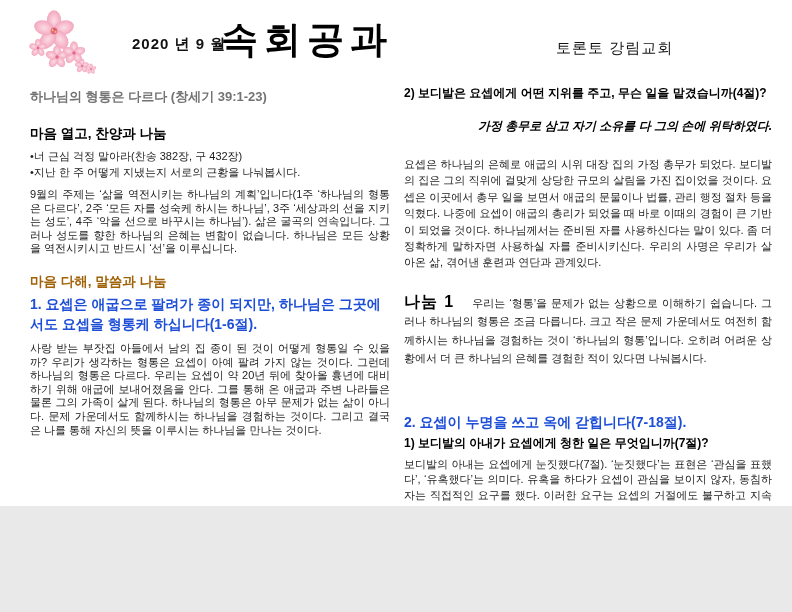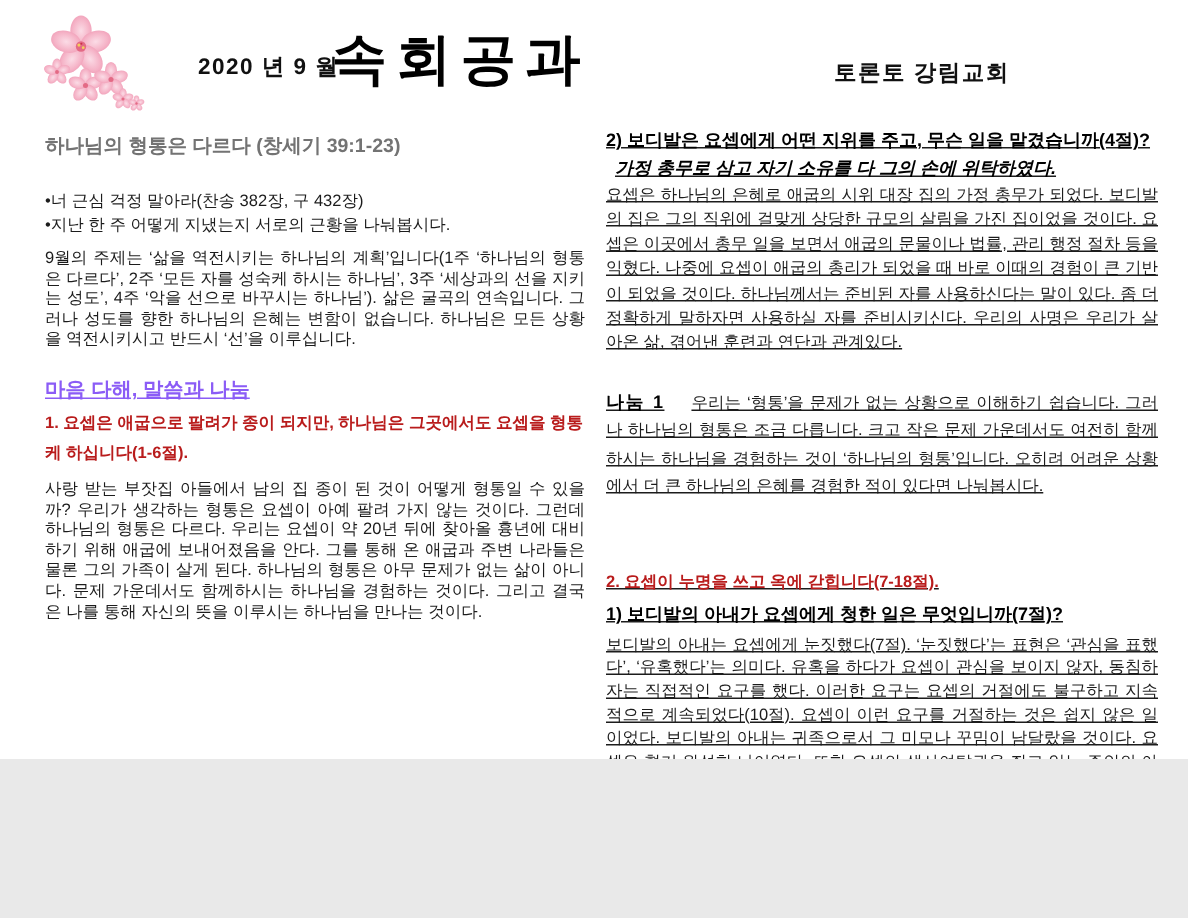--- a/index.html
+++ b/index.html
@@ -5,40 +5,40 @@
   html,body{margin:0;padding:0;background:#e9e9e9;}
   .page{
     position:relative;width:792px;height:506px;background:#ffffff;
     font-family:"Liberation Sans","DejaVu Sans",sans-serif;color:#1c1c1c;
     overflow:hidden;margin:0 auto;box-shadow:0 0 0 1px #d8d8d8;
   }
   
   .logo{position:absolute;left:26px;top:6px;}
   .hdr-date{position:absolute;left:132px;top:35px;font-size:15px;font-weight:700;color:#111;letter-spacing:1px;}
   .hdr-title{position:absolute;left:221px;top:15px;font-size:37px;font-weight:900;letter-spacing:6px;color:#000;}
-  .hdr-church{position:absolute;left:556px;top:39px;font-size:15px;font-weight:700;color:#111;letter-spacing:1px;}
+  .hdr-church{position:absolute;left:556px;top:39px;font-size:15px;font-weight:400;color:#111;letter-spacing:1px;}
   
   .col{position:absolute;top:86px;}
   .col-left{left:30px;width:360px;}
-  .col-right{left:404px;width:368px;top:84px;text-decoration:underline;}
+  .col-right{left:404px;width:368px;top:84px;}
   
   .doc-title{font-size:13px;font-weight:700;line-height:22px;margin:0 0 18px 0;color:#737373;}
   .sec-h{font-size:13.5px;font-weight:700;line-height:16px;margin:0 0 6px 0;color:#000;}
-  .sec-h2{font-size:13.5px;font-weight:700;line-height:16px;margin:18px 0 4px 0;color:#8b5cf6;text-decoration:underline;}
+  .sec-h2{font-size:13.5px;font-weight:700;line-height:16px;margin:18px 0 4px 0;color:#a16207;}
   .bullet{font-size:11px;line-height:16px;margin:0;}
   .body{font-size:11px;line-height:13.6px;text-align:justify;margin:8px 0 0 0;}
-  .q-main{font-size:11px;font-weight:700;line-height:20px;margin:0;color:#b91c1c;}
+  .q-main{font-size:14px;font-weight:700;line-height:20px;margin:0;color:#1d4ed8;}
   .q-line{font-size:12px;font-weight:700;line-height:19px;margin:0;text-align:justify;color:#000;}
   .ans{font-style:italic;font-weight:700;color:#000;}
   .gap-ans{margin-left:8px;}
-  .ans-line{font-size:12px;line-height:19px;margin:0 0 0 6px;}
-  .loose{line-height:16.4px;margin-top:0;}
+  .ans-line{font-size:12px;line-height:19px;margin:14px 0 0 6px;text-align:right;}
+  .loose{line-height:16.4px;margin-top:20px;}
   .loose2{line-height:15.6px;margin-top:4px;}
   .nanum{font-size:11px;line-height:18.5px;text-align:justify;margin:22px 0 0 0;}
-  .nanum-label{font-size:12px;font-weight:700;margin-right:18px;color:#000;letter-spacing:1px;}
+  .nanum-label{font-size:16px;font-weight:700;margin-right:18px;color:#000;letter-spacing:1px;}
   .q2-head{margin-top:44px;margin-bottom:2px;}
 </style>
 </head>
 <body>
 
 <div class="page">
 
   <svg class="logo" width="100" height="80" viewBox="0 0 100 80" aria-hidden="true">
     <defs>
       <radialGradient id="petal" cx="50%" cy="50%" r="65%">
@@ -112,20 +112,21 @@
     </g>
   </svg>
 
   <div class="hdr-date">2020 년 9 월</div>
   <div class="hdr-title">속회공과</div>
   <div class="hdr-church">토론토 강림교회</div>
 
   <div class="col col-left">
     <h1 class="doc-title">하나님의 형통은 다르다 (창세기 39:1-23)</h1>
 
+    <h2 class="sec-h">마음 열고, 찬양과 나눔</h2>
     <p class="bullet">•너 근심 걱정 말아라(찬송 382장, 구 432장)</p>
     <p class="bullet">•지난 한 주 어떻게 지냈는지 서로의 근황을 나눠봅시다.</p>
 
     <p class="body">9월의 주제는 ‘삶을 역전시키는 하나님의 계획’입니다(1주 ‘하나님의 형통은 다르다’, 2주 ‘모든 자를 성숙케 하시는 하나님’, 3주 ‘세상과의 선을 지키는 성도’, 4주 ‘악을 선으로 바꾸시는 하나님’). 삶은 굴곡의 연속입니다. 그러나 성도를 향한 하나님의 은혜는 변함이 없습니다. 하나님은 모든 상황을 역전시키시고 반드시 ‘선’을 이루십니다.</p>
 
     <h2 class="sec-h2">마음 다해, 말씀과 나눔</h2>
     <h3 class="q-main">1. 요셉은 애굽으로 팔려가 종이 되지만, 하나님은 그곳에서도 요셉을 형통케 하십니다(1-6절).</h3>
     <p class="body">사랑 받는 부잣집 아들에서 남의 집 종이 된 것이 어떻게 형통일 수 있을까? 우리가 생각하는 형통은 요셉이 아예 팔려 가지 않는 것이다. 그런데 하나님의 형통은 다르다. 우리는 요셉이 약 20년 뒤에 찾아올 흉년에 대비하기 위해 애굽에 보내어졌음을 안다. 그를 통해 온 애굽과 주변 나라들은 물론 그의 가족이 살게 된다. 하나님의 형통은 아무 문제가 없는 삶이 아니다. 문제 가운데서도 함께하시는 하나님을 경험하는 것이다. 그리고 결국은 나를 통해 자신의 뜻을 이루시는 하나님을 만나는 것이다.</p>
   </div>
 

